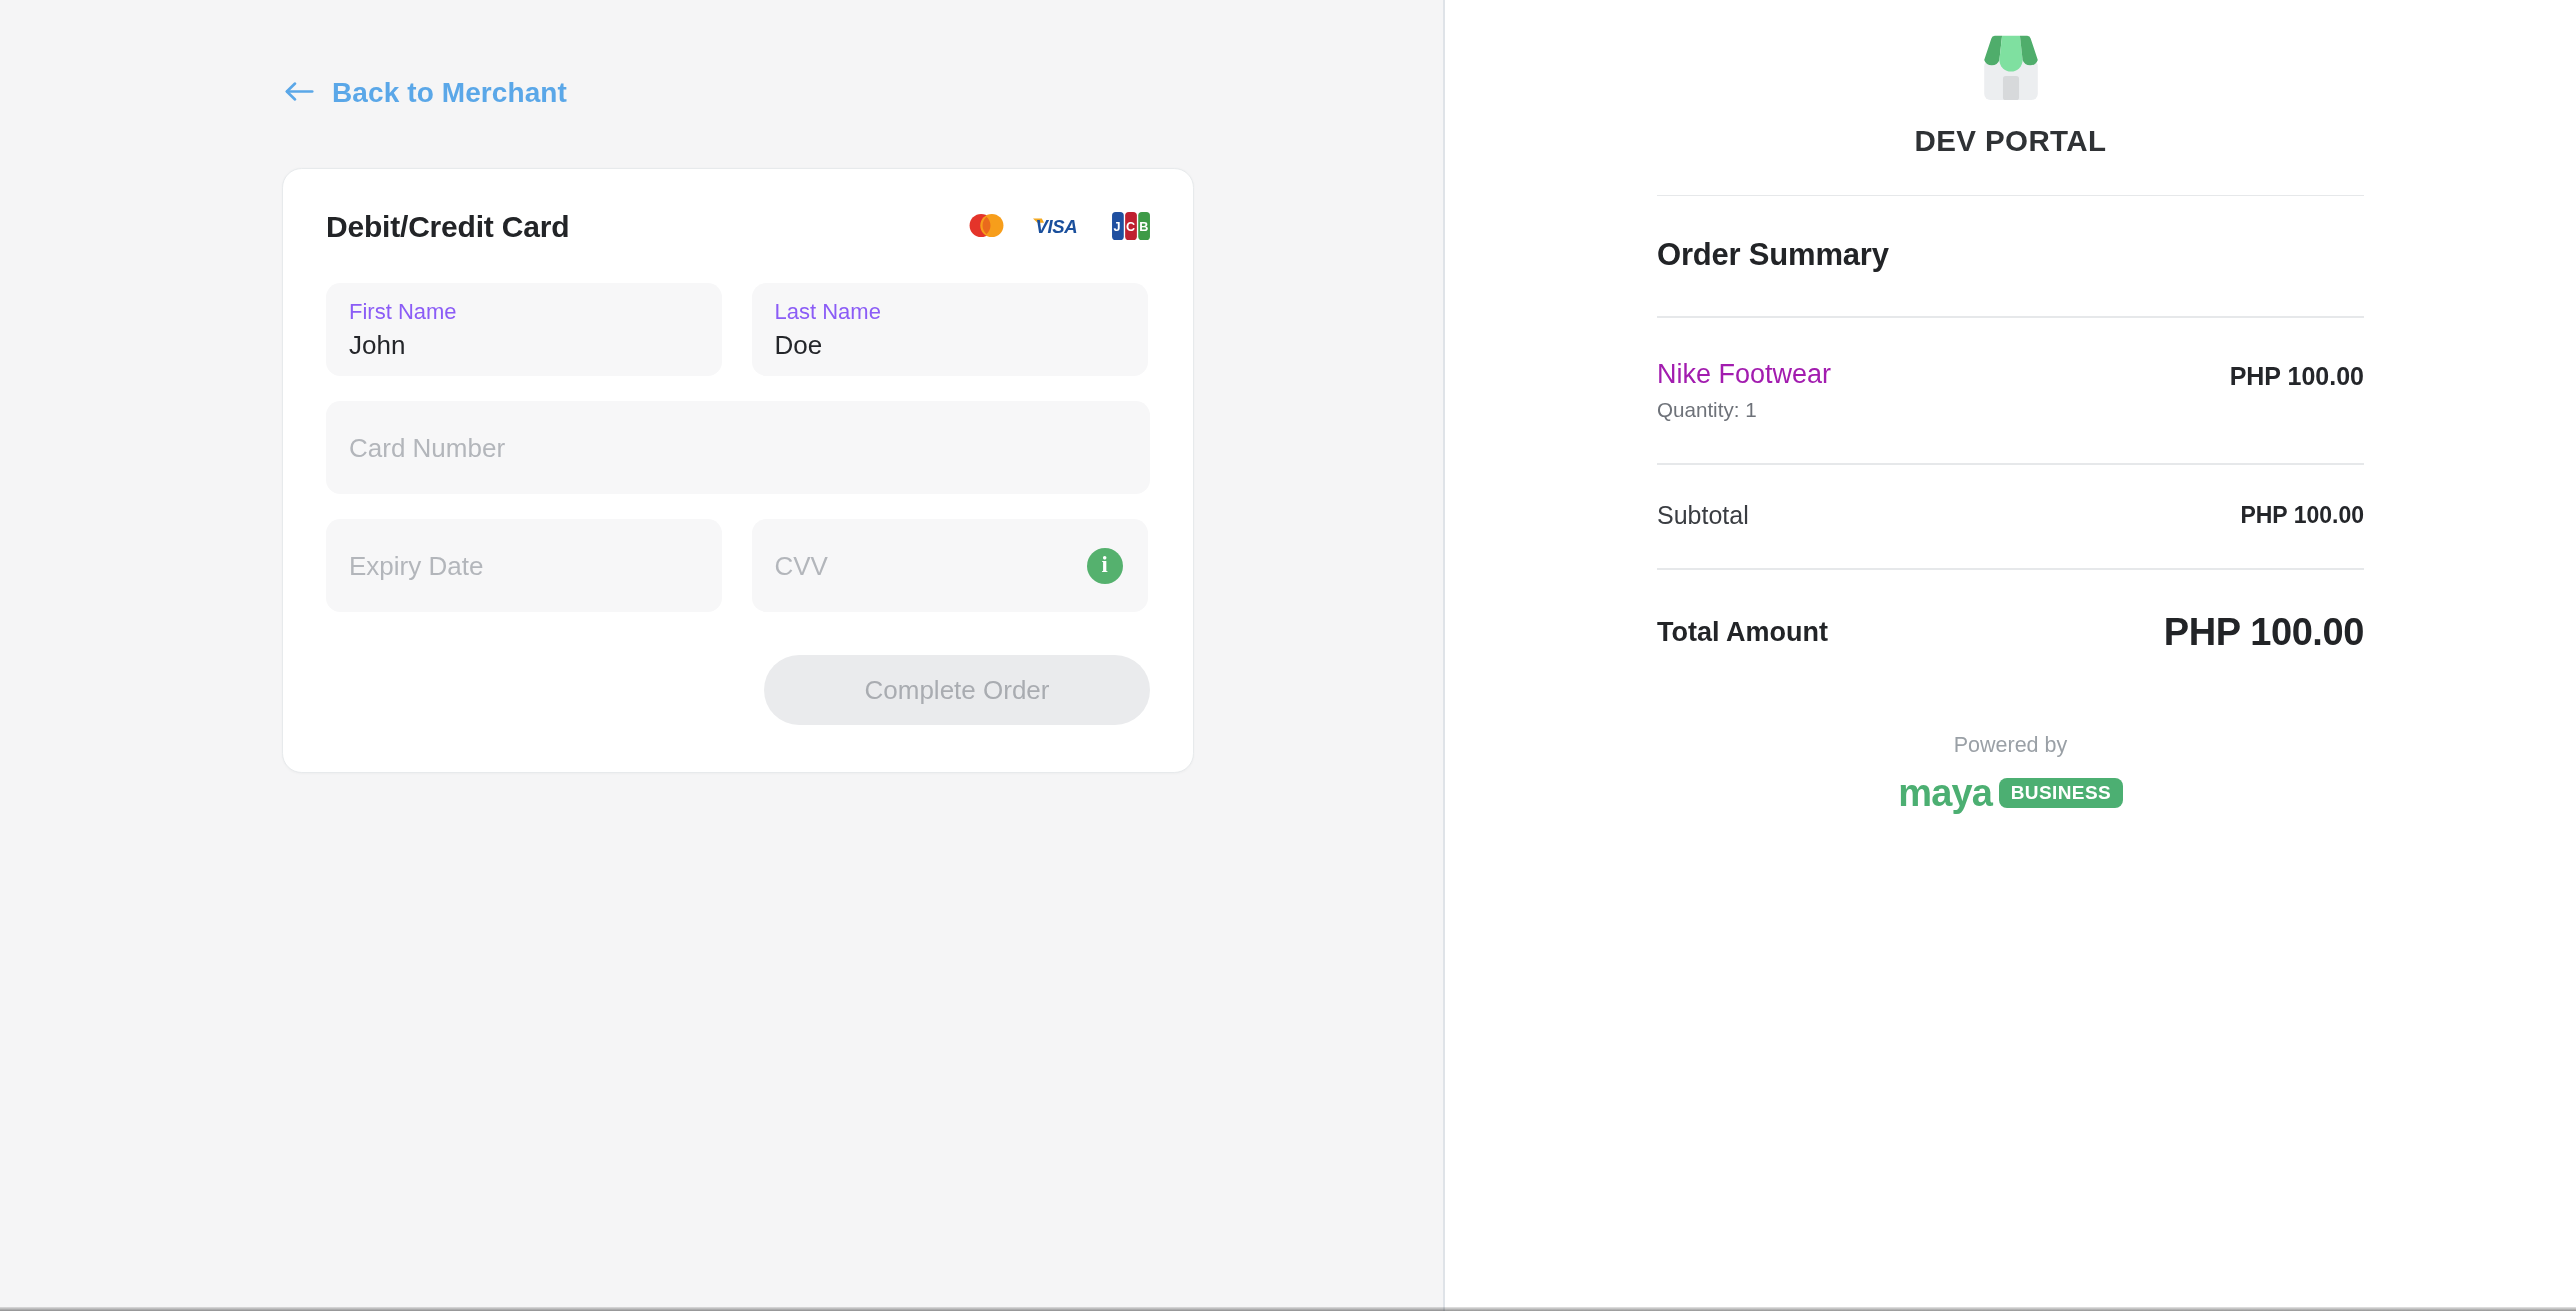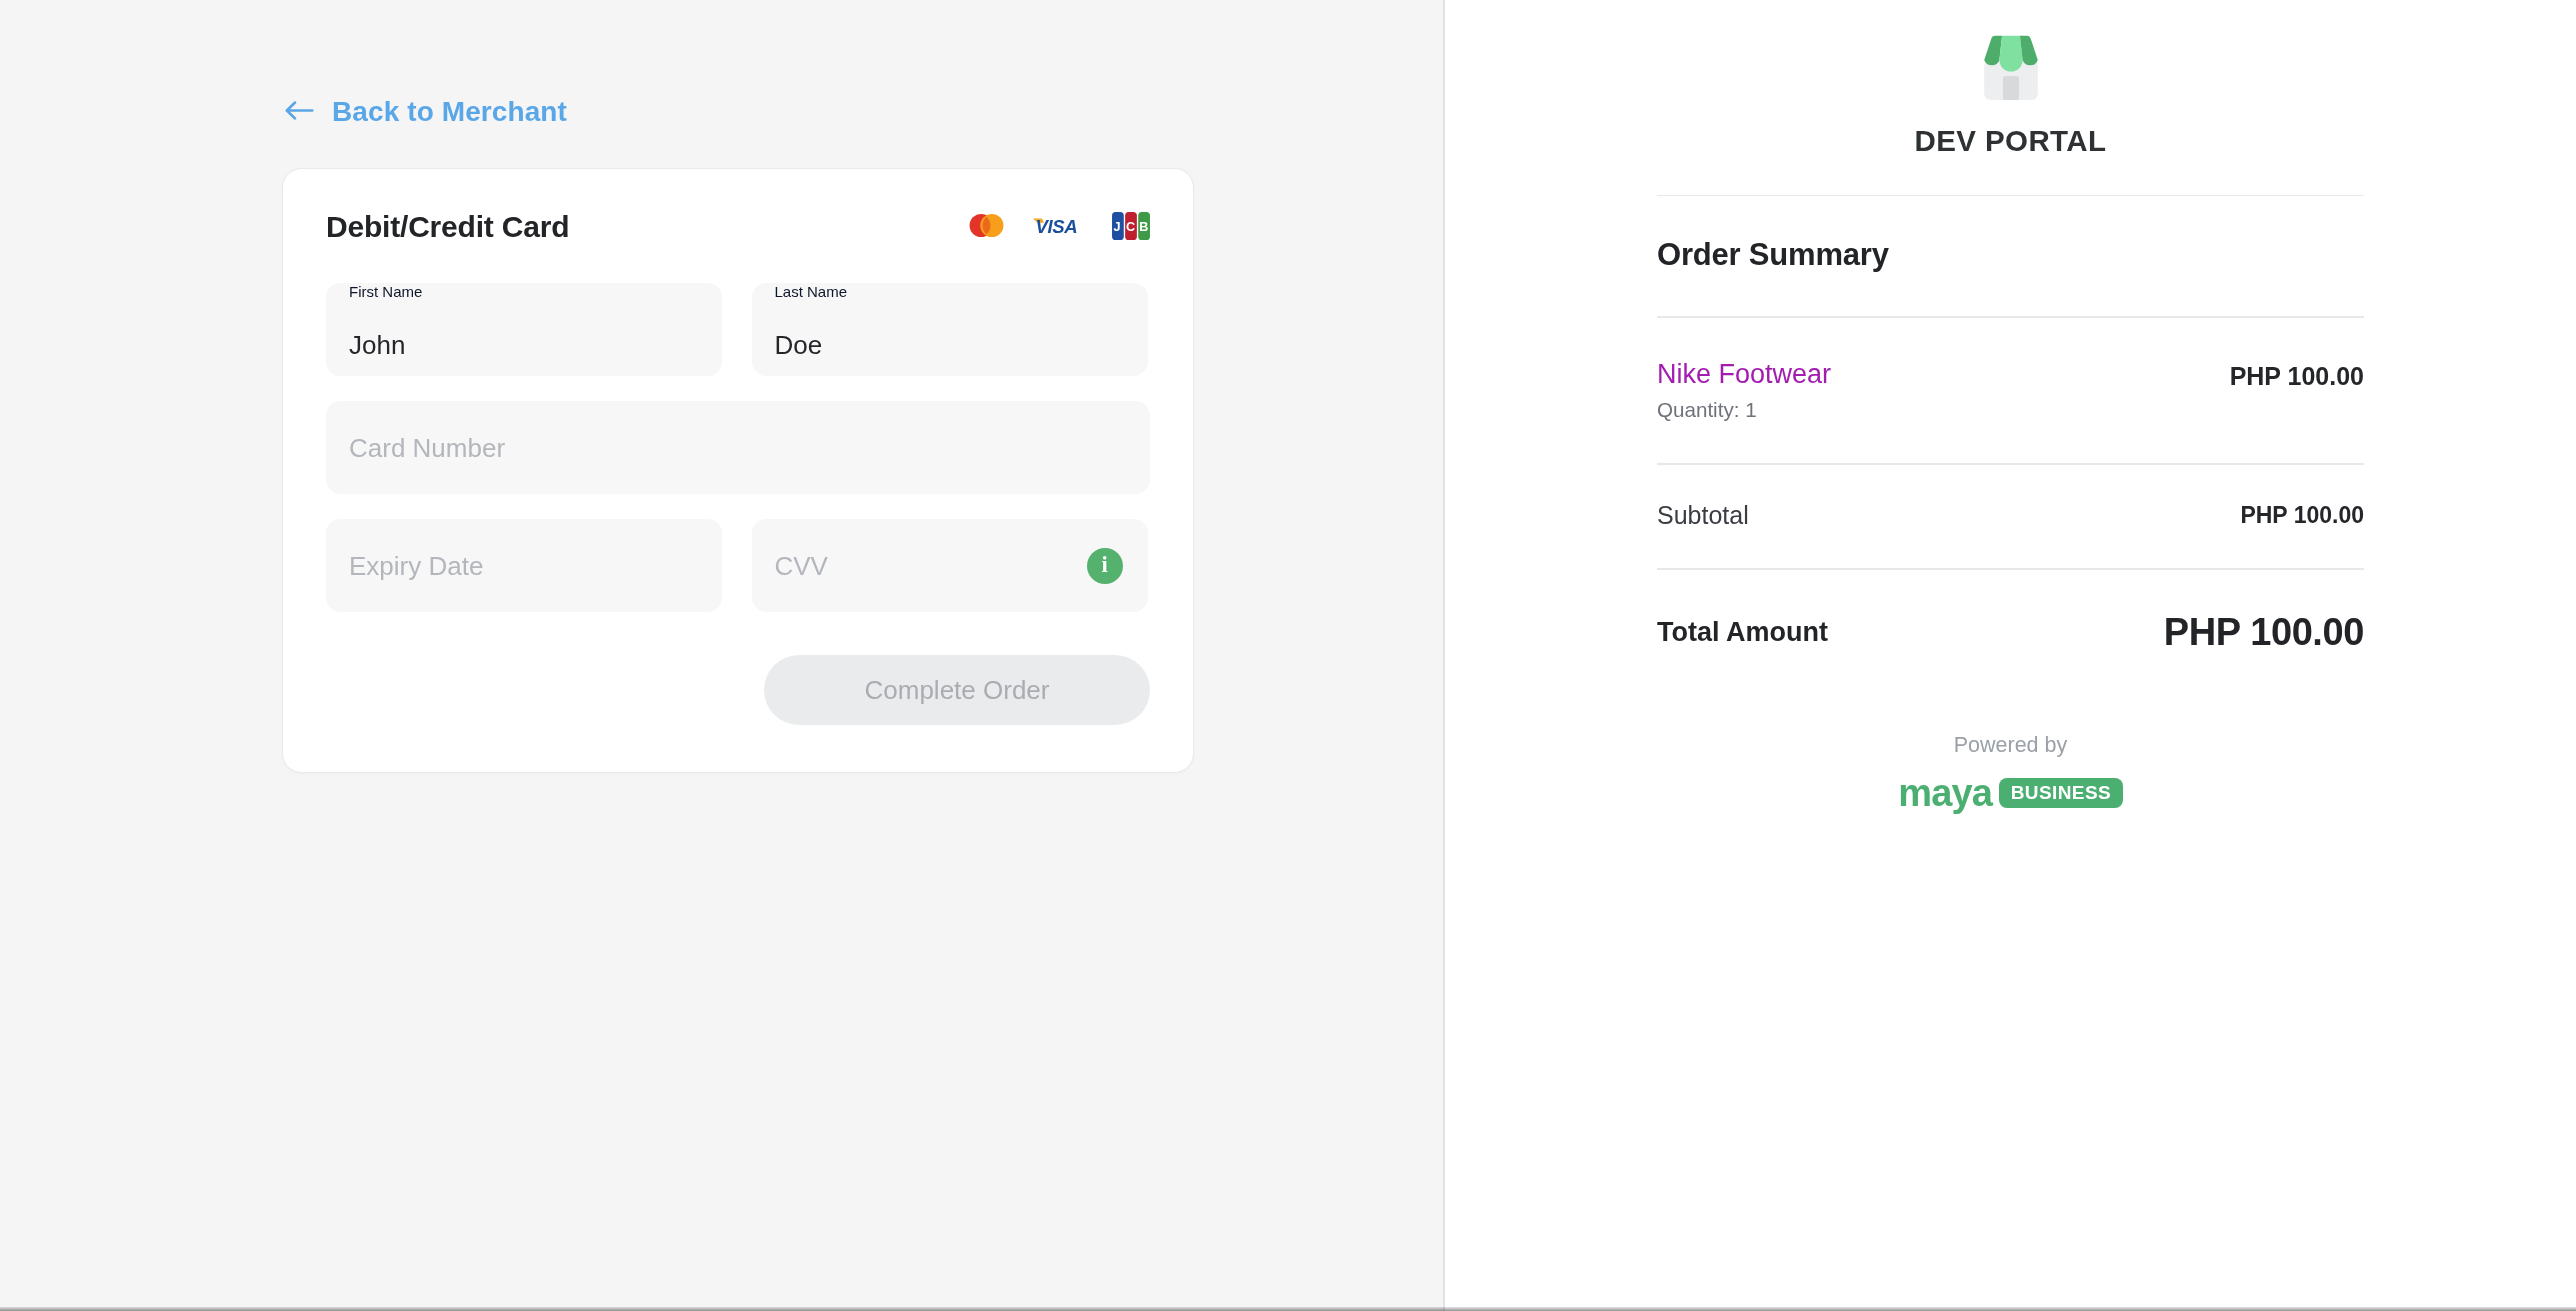--- a/index.html
+++ b/index.html
@@ -33,21 +33,21 @@
     width: 1445px;
     height: 100%;
     background: #f5f5f6;
     border-right: 2.7px solid #dfe3e8;
     position: relative;
   }
 
   .back-link {
     position: absolute;
     left: 284px;
-    top: 96px;
+    top: 77px;
     display: flex;
     align-items: center;
     gap: 18px;
     cursor: pointer;
     user-select: none;
   }
   .back-arrow { display: block; }
   .back-label {
     font-size: 28px;
     font-weight: bold;
@@ -100,23 +100,23 @@
     position: relative;
     flex: 1;
     cursor: text;
   }
   .field.half { flex: 0 0 396px; }
   .field.full { flex: 1 1 auto; }
 
   .field-float-label {
     position: absolute;
     left: 23px;
-    top: 0;
-    font-size: 15px;
-    color: #0f172a;
+    top: 16px;
+    font-size: 22px;
+    color: #8b5cf6;
   }
   .field-value {
     position: absolute;
     left: 23px;
     top: 47px;
     font-size: 26px;
     color: #24262a;
   }
   .field-placeholder {
     position: absolute;

